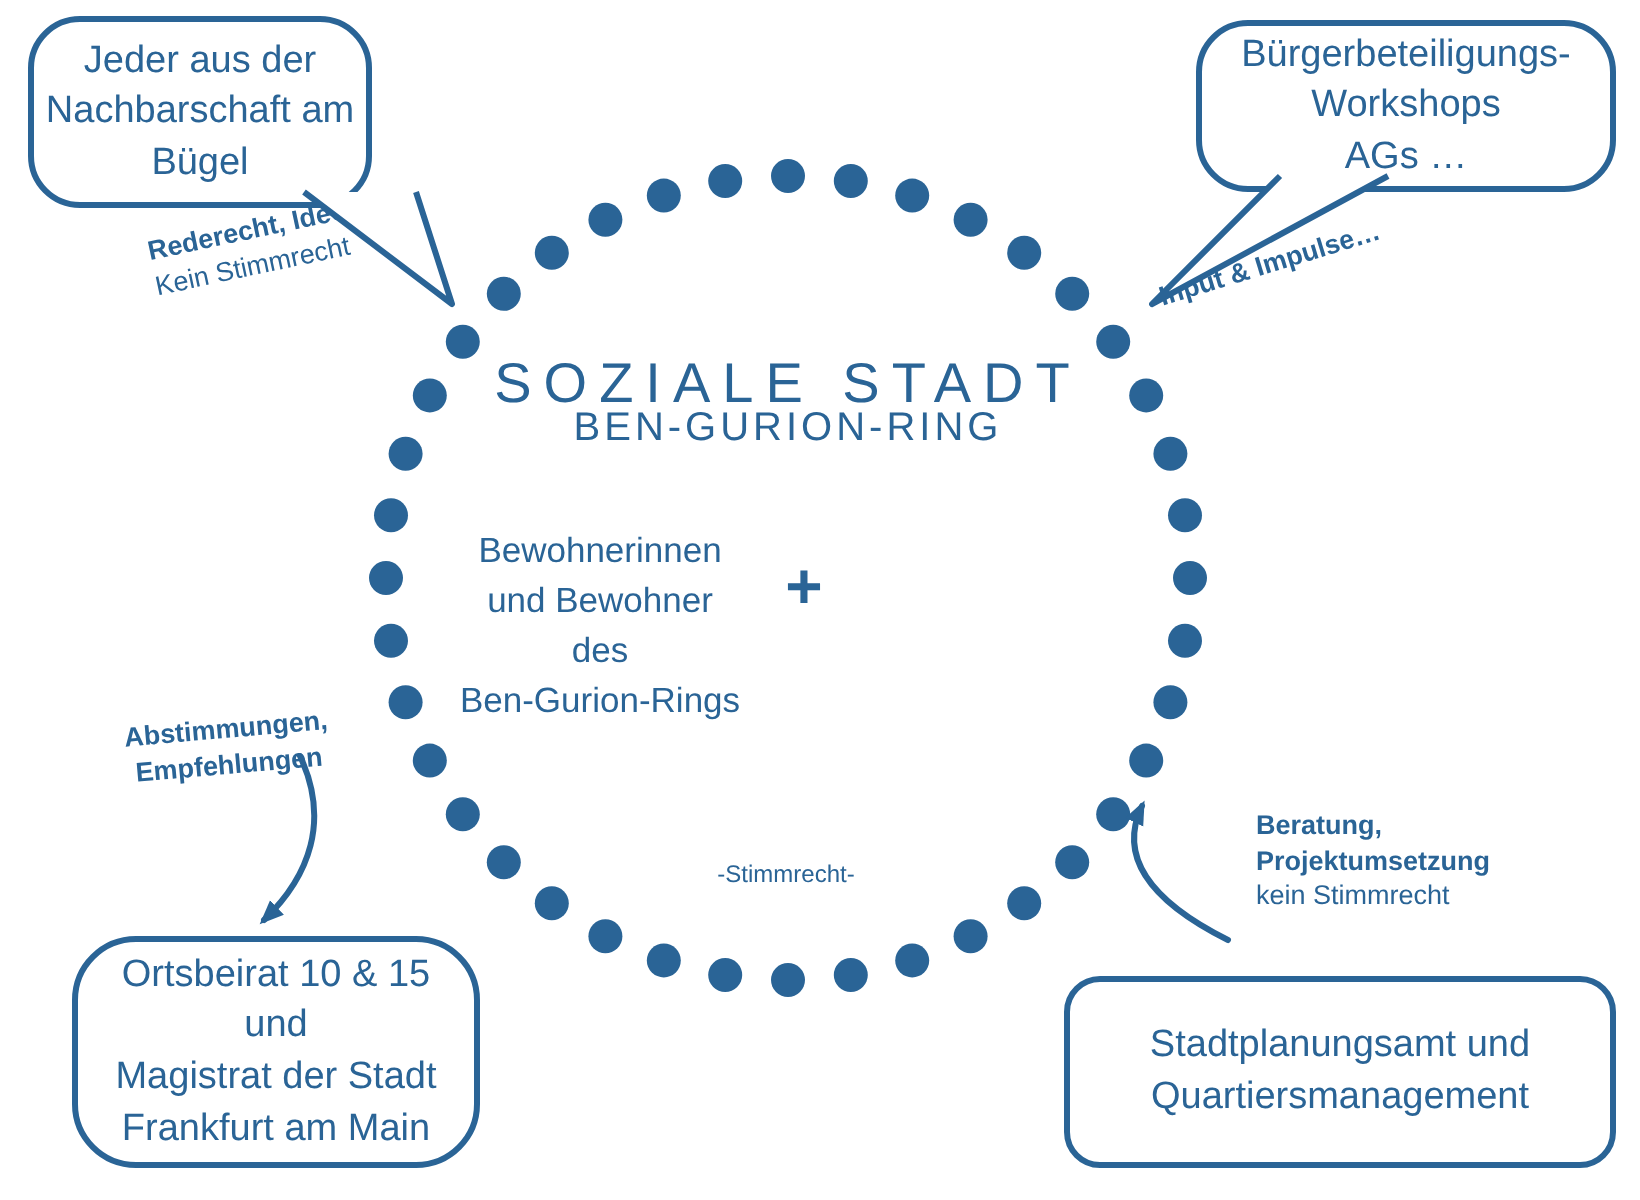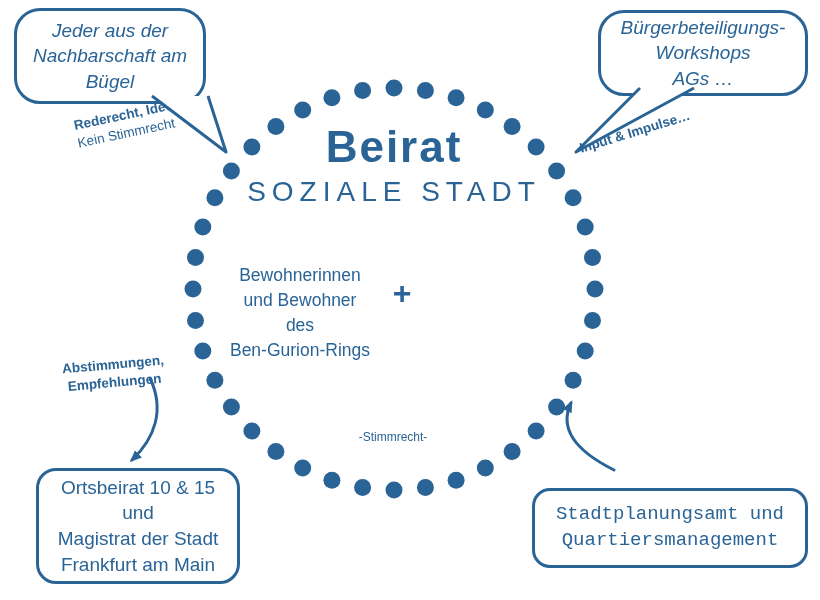--- a/index.html
+++ b/index.html
@@ -11,24 +11,24 @@
   }
   .canvas * { box-sizing:border-box; }
 
   
   .bubble {
     position:absolute; border:3px solid var(--accent); border-radius:26px;
     background:#fff; display:flex; align-items:center; justify-content:center;
     text-align:center; font-size:19px; line-height:1.35; white-space:pre-line;
     z-index:2;
   }
-  .b-tl { left:14px;  top:8px;   width:192px; height:96px;font-style:italic; }
-  .b-tr { left:598px; top:10px;  width:210px; height:86px;font-style:italic; }
-  .b-bl { left:36px;  top:468px; width:204px; height:116px; border-radius:20px; }
-  .b-br { left:532px; top:488px; width:276px; height:80px;  border-radius:18px;font-family:Liberation Mono, monospace; }
+  .b-tl { left:14px;  top:8px;   width:172px; height:96px; }
+  .b-tr { left:598px; top:10px;  width:210px; height:86px; }
+  .b-bl { left:36px;  top:468px; width:204px; height:116px; border-radius:32px; }
+  .b-br { left:532px; top:488px; width:276px; height:96px;  border-radius:18px; }
 
   
   .title { position:absolute; left:244px; top:125px; width:300px; text-align:center;
            font-size:44px; font-weight:bold; letter-spacing:2px; line-height:1; }
   .sub1  { position:absolute; left:219px; top:176px; width:350px; text-align:center;
            font-size:28px; letter-spacing:6px; }
   .sub2  { position:absolute; left:219px; top:203px; width:350px; text-align:center;
            font-size:20px; letter-spacing:2px; }
 
   
@@ -54,22 +54,22 @@
   
   .overlay { position:absolute; left:0; top:0; z-index:4; pointer-events:none; }
   .tail  { fill:#fff; stroke:var(--accent); stroke-width:3; stroke-linejoin:round; }
   .arrow { fill:none; stroke:var(--accent); stroke-width:3; stroke-linecap:round; }
 </style>
 </head>
 <body>
 
 <div class="canvas">
 
-  <div class="title">Beirat</div>
   <div class="sub1">SOZIALE STADT</div>
+  <div class="sub2">BEN-GURION-RING</div>
 
   <div class="grp g-left">Bewohnerinnen
 und Bewohner
 des
 Ben-Gurion-Rings</div>
   <div class="plus">+</div>
   <div class="voting">-Stimmrecht-</div>
 
   <div class="bubble b-tl">Jeder aus der
 Nachbarschaft am
@@ -87,20 +87,25 @@
   <div class="note n-tl">
     <span class="b">Rederecht, Ideen</span>
     <span>Kein Stimmrecht</span>
   </div>
   <div class="note n-tr">
     <span class="b">Input &amp; Impulse…</span>
   </div>
   <div class="note n-bl">
     <span class="b">Abstimmungen,
 Empfehlungen</span>
+  </div>
+  <div class="note n-br">
+    <span class="b">Beratung,
+Projektumsetzung</span>
+    <span>kein Stimmrecht</span>
   </div>
 
   <svg class="overlay" width="820" height="600" viewBox="0 0 820 600">
     <defs>
       <marker id="arr" markerUnits="userSpaceOnUse" markerWidth="14" markerHeight="12" refX="9" refY="5" orient="auto">
         <path d="M0,0 L12,5 L0,10 Z" fill="#2a6496" style="fill:var(--accent)"></path>
       </marker>
     </defs>
 
     <g id="dots-group">

